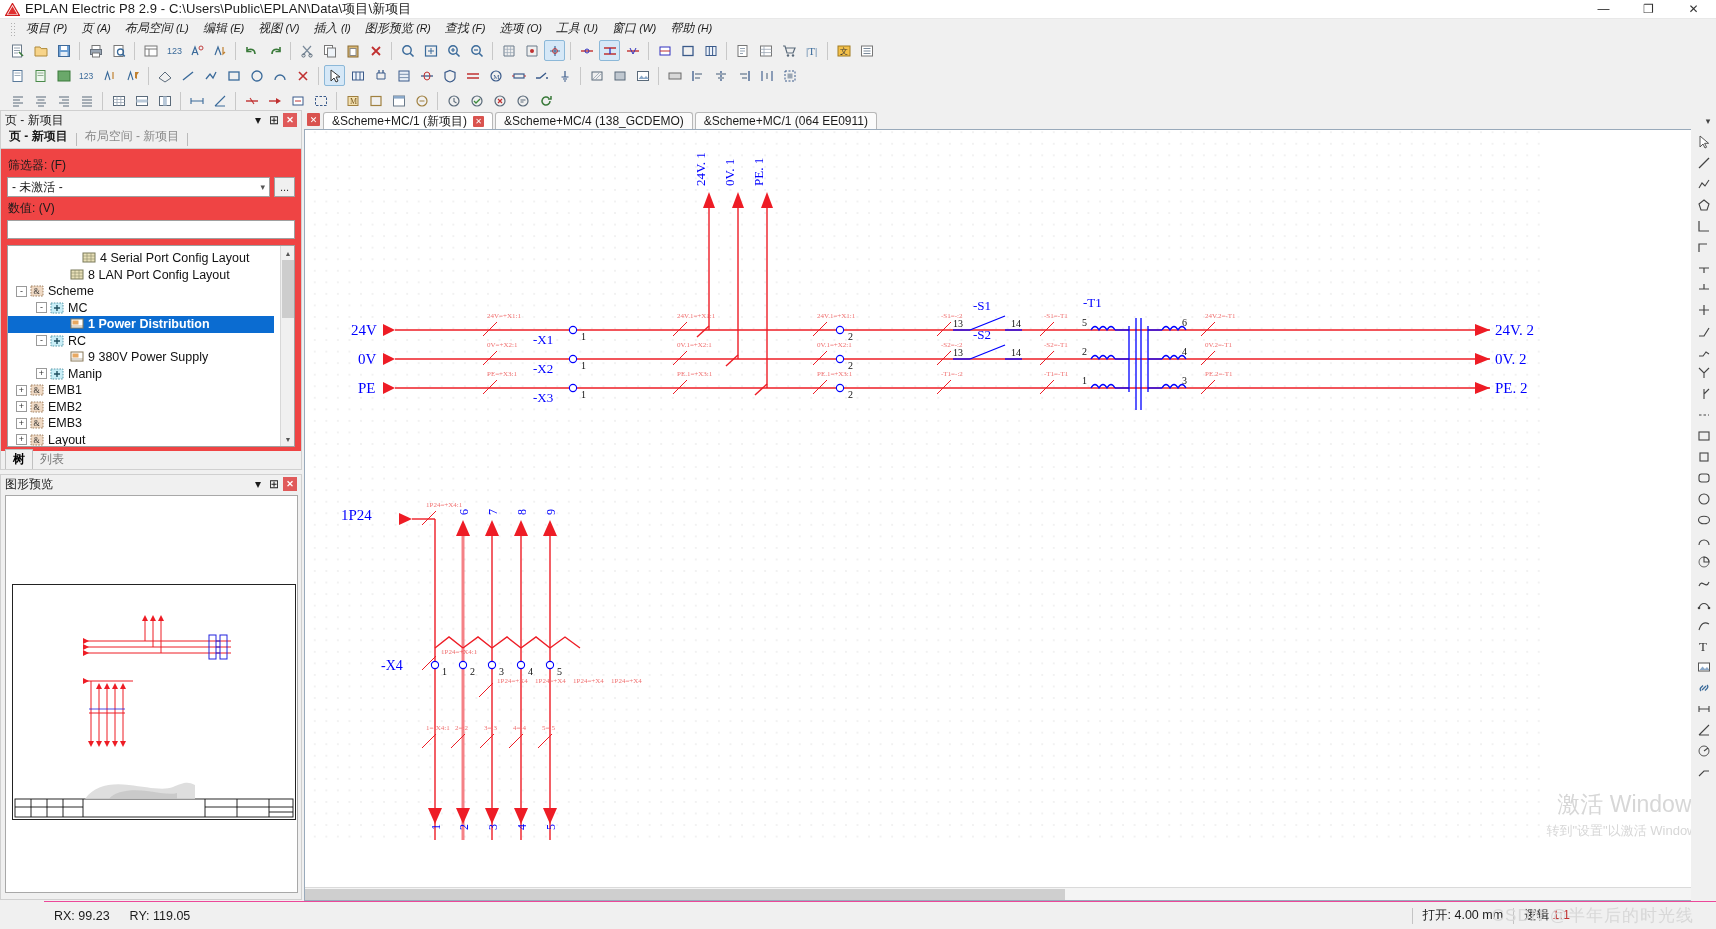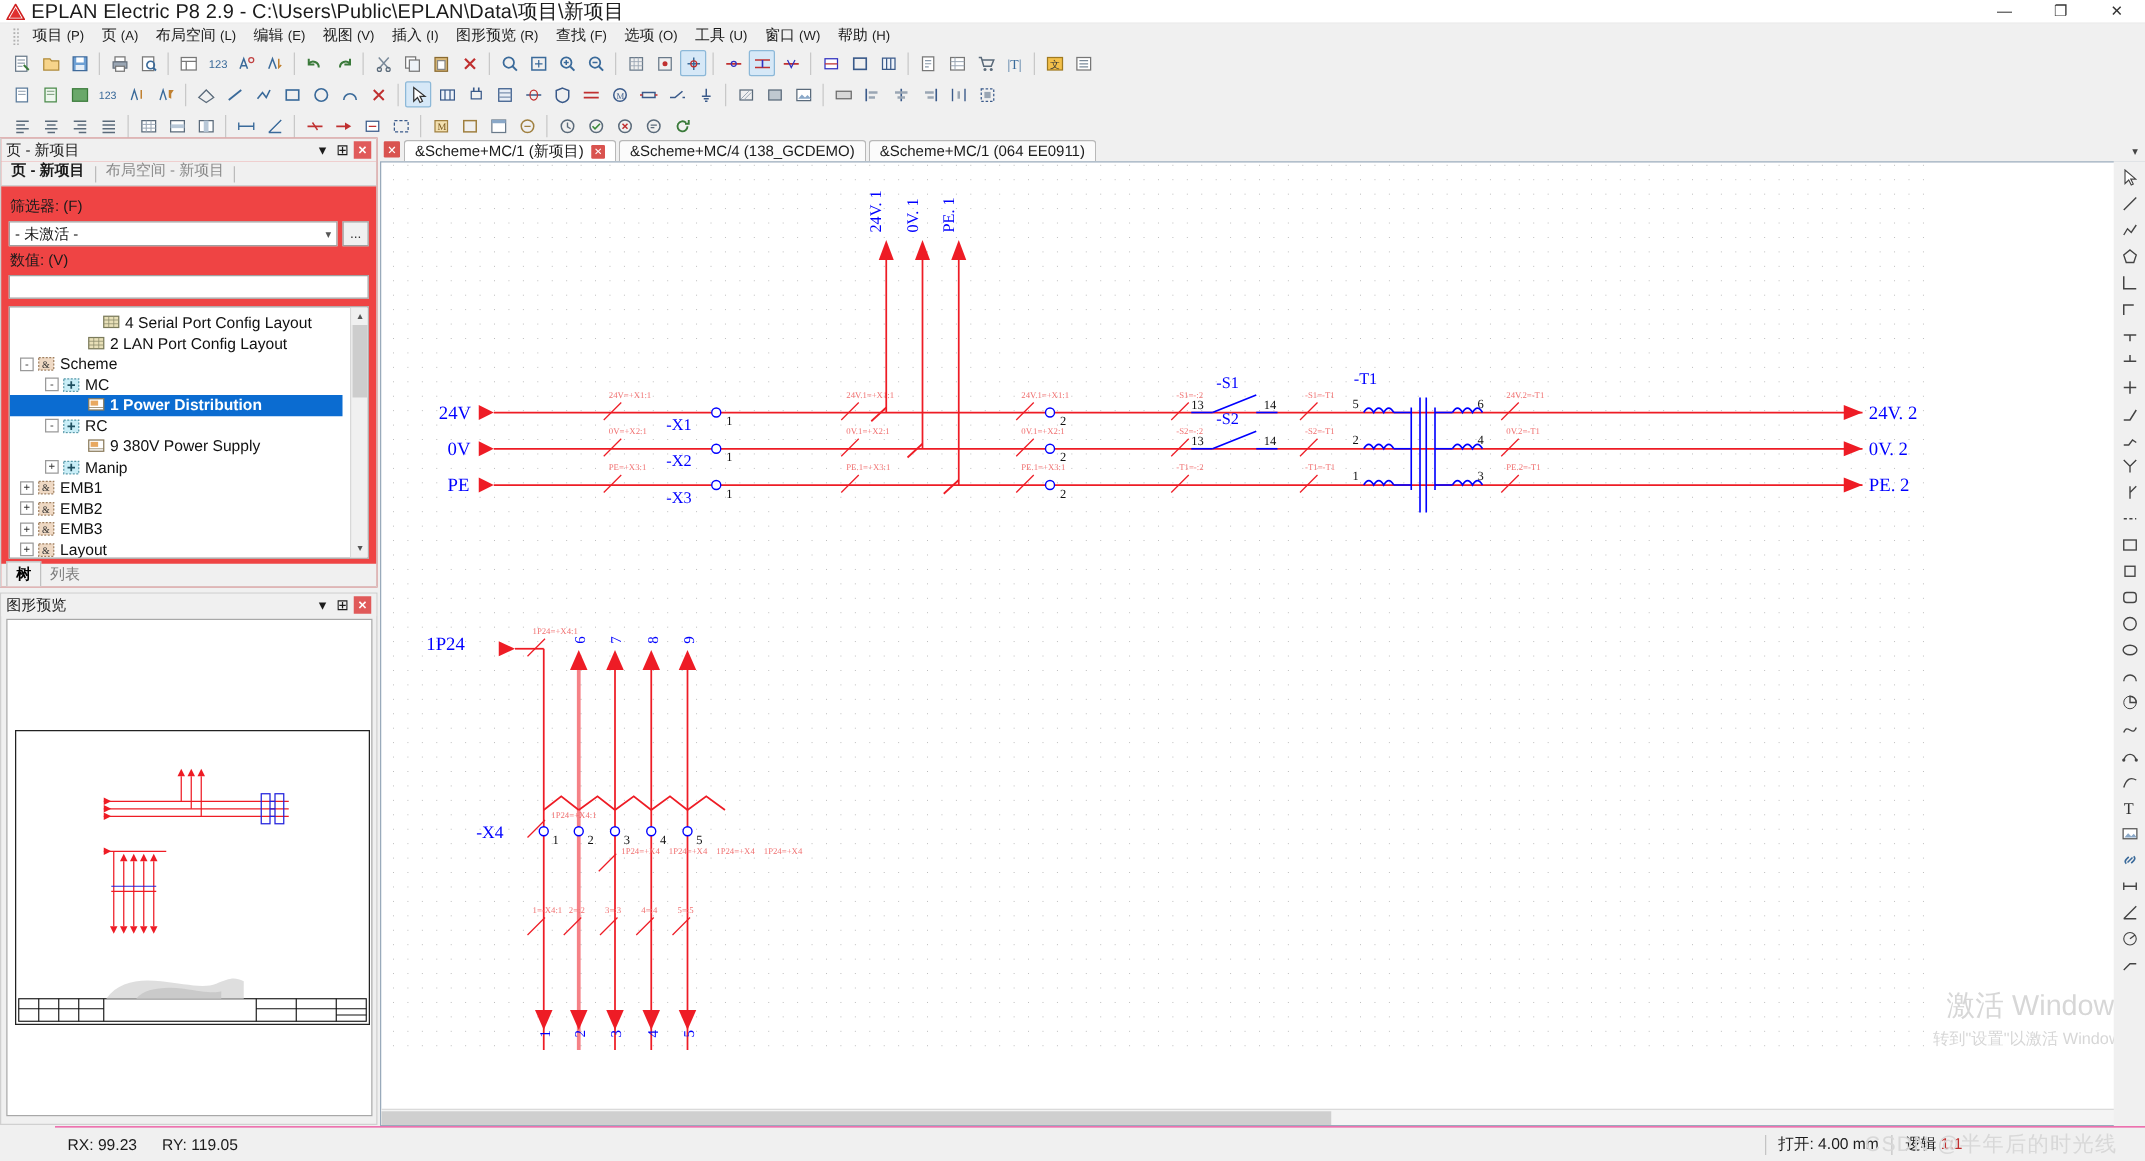--- a/index.html
+++ b/index.html
@@ -17,31 +17,31 @@
   
   .titlebar {
     position: absolute; top: 0; left: 0; width: 1716px; height: 19px;
     background: #ffffff; display: flex; align-items: center;
     border-bottom: 1px solid #e8e8e8;
   }
   .tb-icon {
     width: 16px; height: 14px; margin-left: 4px; margin-right: 5px;
     display: flex; align-items: center; justify-content: center;
   }
-  .tb-title { font-size: 16px; color: #1b1b1b; letter-spacing: .1px; }
+  .tb-title { font-size: 13px; color: #1b1b1b; letter-spacing: .1px; }
   .tb-buttons { margin-left: auto; display: flex; height: 19px; }
   .tb-btn {
     width: 45px; height: 19px; display: flex; align-items: center; justify-content: center;
     font-size: 12px; color: #333;
   }
 
   
   .menubar {
     position: absolute; top: 19px; left: 0; width: 1716px; height: 19px;
-    background: #f0f0f0; display: flex; align-items: center; padding-left: 10px;
+    background: #f0f0f0; display: flex; align-items: center; padding-left: 10px; font-style: italic;
   }
   .menu-grip {
     width: 5px; height: 14px; margin-right: 4px;
     background-image: radial-gradient(#b0b0b0 38%, transparent 40%);
     background-size: 3px 3px;
   }
   .menu-item {
     padding: 2px 7px; font-size: 12px; color: #1b1b1b; white-space: nowrap;
     cursor: default;
   }
@@ -841,21 +841,21 @@
                 </svg></span>
             <span class="tlabel">4 Serial Port Config Layout</span>
           </div>
 
           <div class="trow" style="padding-left:48px">
             <span class="tspacer"></span>
             <span class="ticon"><svg width="14" height="11">
                   <rect x="1" y="1" width="12" height="9" fill="#e8e0b8" stroke="#7a7a5a"></rect>
                   <path d="M1 4h12M1 7h12M5 1v9M9 1v9" stroke="#8a8a6a" stroke-width=".6"></path>
                 </svg></span>
-            <span class="tlabel">2 LAN Port Config Layout</span>
+            <span class="tlabel">8 LAN Port Config Layout</span>
           </div>
 
           <div class="trow" style="padding-left:8px">
             <span class="texp">-</span>
             <span class="ticon"><svg width="14" height="12">
                   <rect x="1" y="1" width="12" height="10" fill="#efd9c4" stroke="#a08060" stroke-dasharray="1.6 1.2"></rect>
                   <text x="3.5" y="9" font-size="8" font-family="Liberation Serif" fill="#303030">&amp;</text>
                 </svg></span>
             <span class="tlabel">Scheme</span>
           </div>

